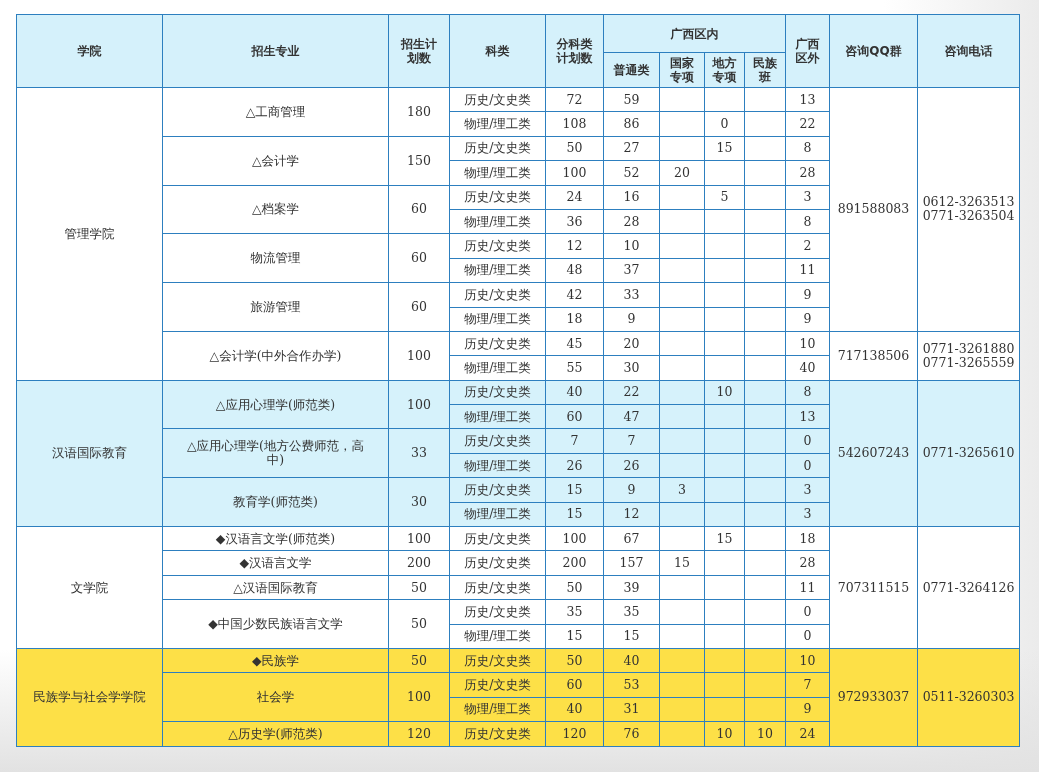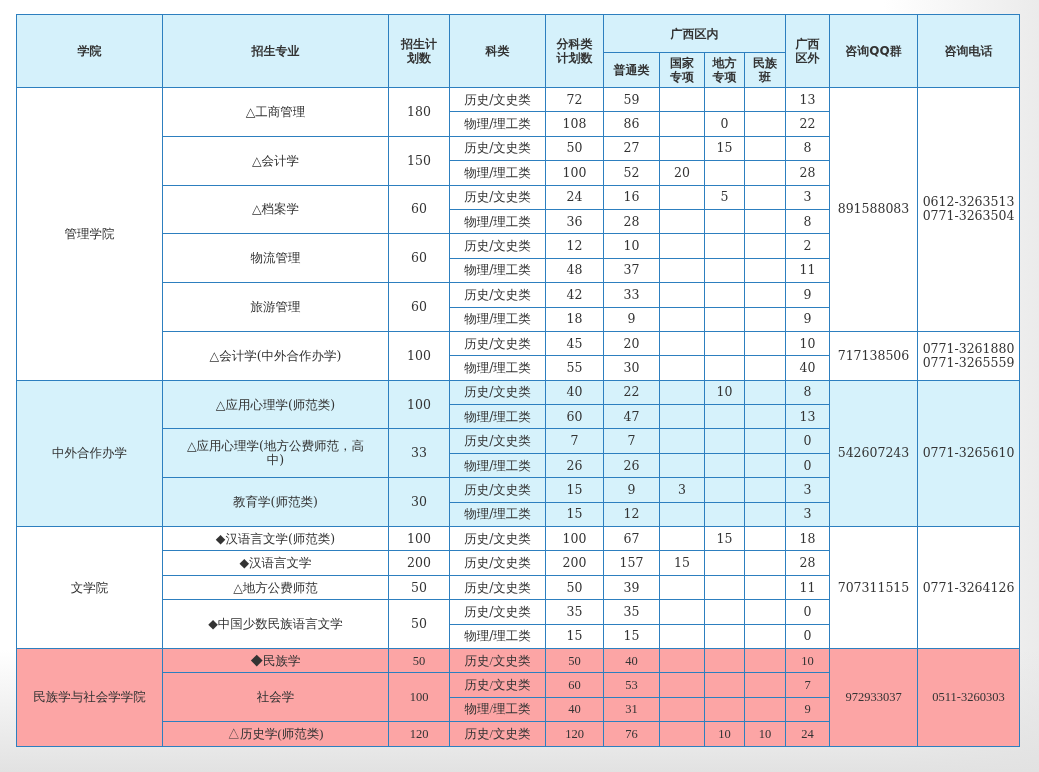--- a/index.html
+++ b/index.html
@@ -32,21 +32,21 @@
   table.plan th {
     background:#d5f1fb;
     font-family:"DejaVu Sans", "Liberation Sans", sans-serif;
     font-weight:bold;
     font-size:12px;
     color:#333;
   }
   table.plan td { height:23.4px; }
   tbody.blue td { background:#d6f2fb; }
   tbody.white td { background:#ffffff; }
-  tbody.blue2 td { background:#fca5a5;font-family:Liberation Serif, serif; }
+  tbody.blue2 td { background:#fde047; }
   td.kelei { text-align:left; padding-left:6px; }
   td.major { line-height:16px; }
 </style>
 </head>
 <body>
 <div class="bottom-shade"></div>
 
 <table class="plan">
   <colgroup>
     <col style="width:146px">
@@ -205,21 +205,21 @@
       <td>30</td>
       <td></td>
       <td></td>
       <td></td>
       <td>40</td>
     </tr>
   </tbody>
 
   <tbody class="blue">
     <tr>
-      <td rowspan="6">中外合作办学</td>
+      <td rowspan="6">汉语国际教育</td>
       <td rowspan="2" class="major">△应用心理学(师范类)</td>
       <td rowspan="2">100</td>
       <td class="kelei">历史/文史类</td>
       <td>40</td>
       <td>22</td>
       <td></td>
       <td>10</td>
       <td></td>
       <td>8</td>
       <td rowspan="6">542607243</td>
@@ -296,21 +296,21 @@
       <td>200</td>
       <td class="kelei">历史/文史类</td>
       <td>200</td>
       <td>157</td>
       <td>15</td>
       <td></td>
       <td></td>
       <td>28</td>
     </tr>
     <tr>
-      <td class="major">△地方公费师范</td>
+      <td class="major">△汉语国际教育</td>
       <td>50</td>
       <td class="kelei">历史/文史类</td>
       <td>50</td>
       <td>39</td>
       <td></td>
       <td></td>
       <td></td>
       <td>11</td>
     </tr>
     <tr>

